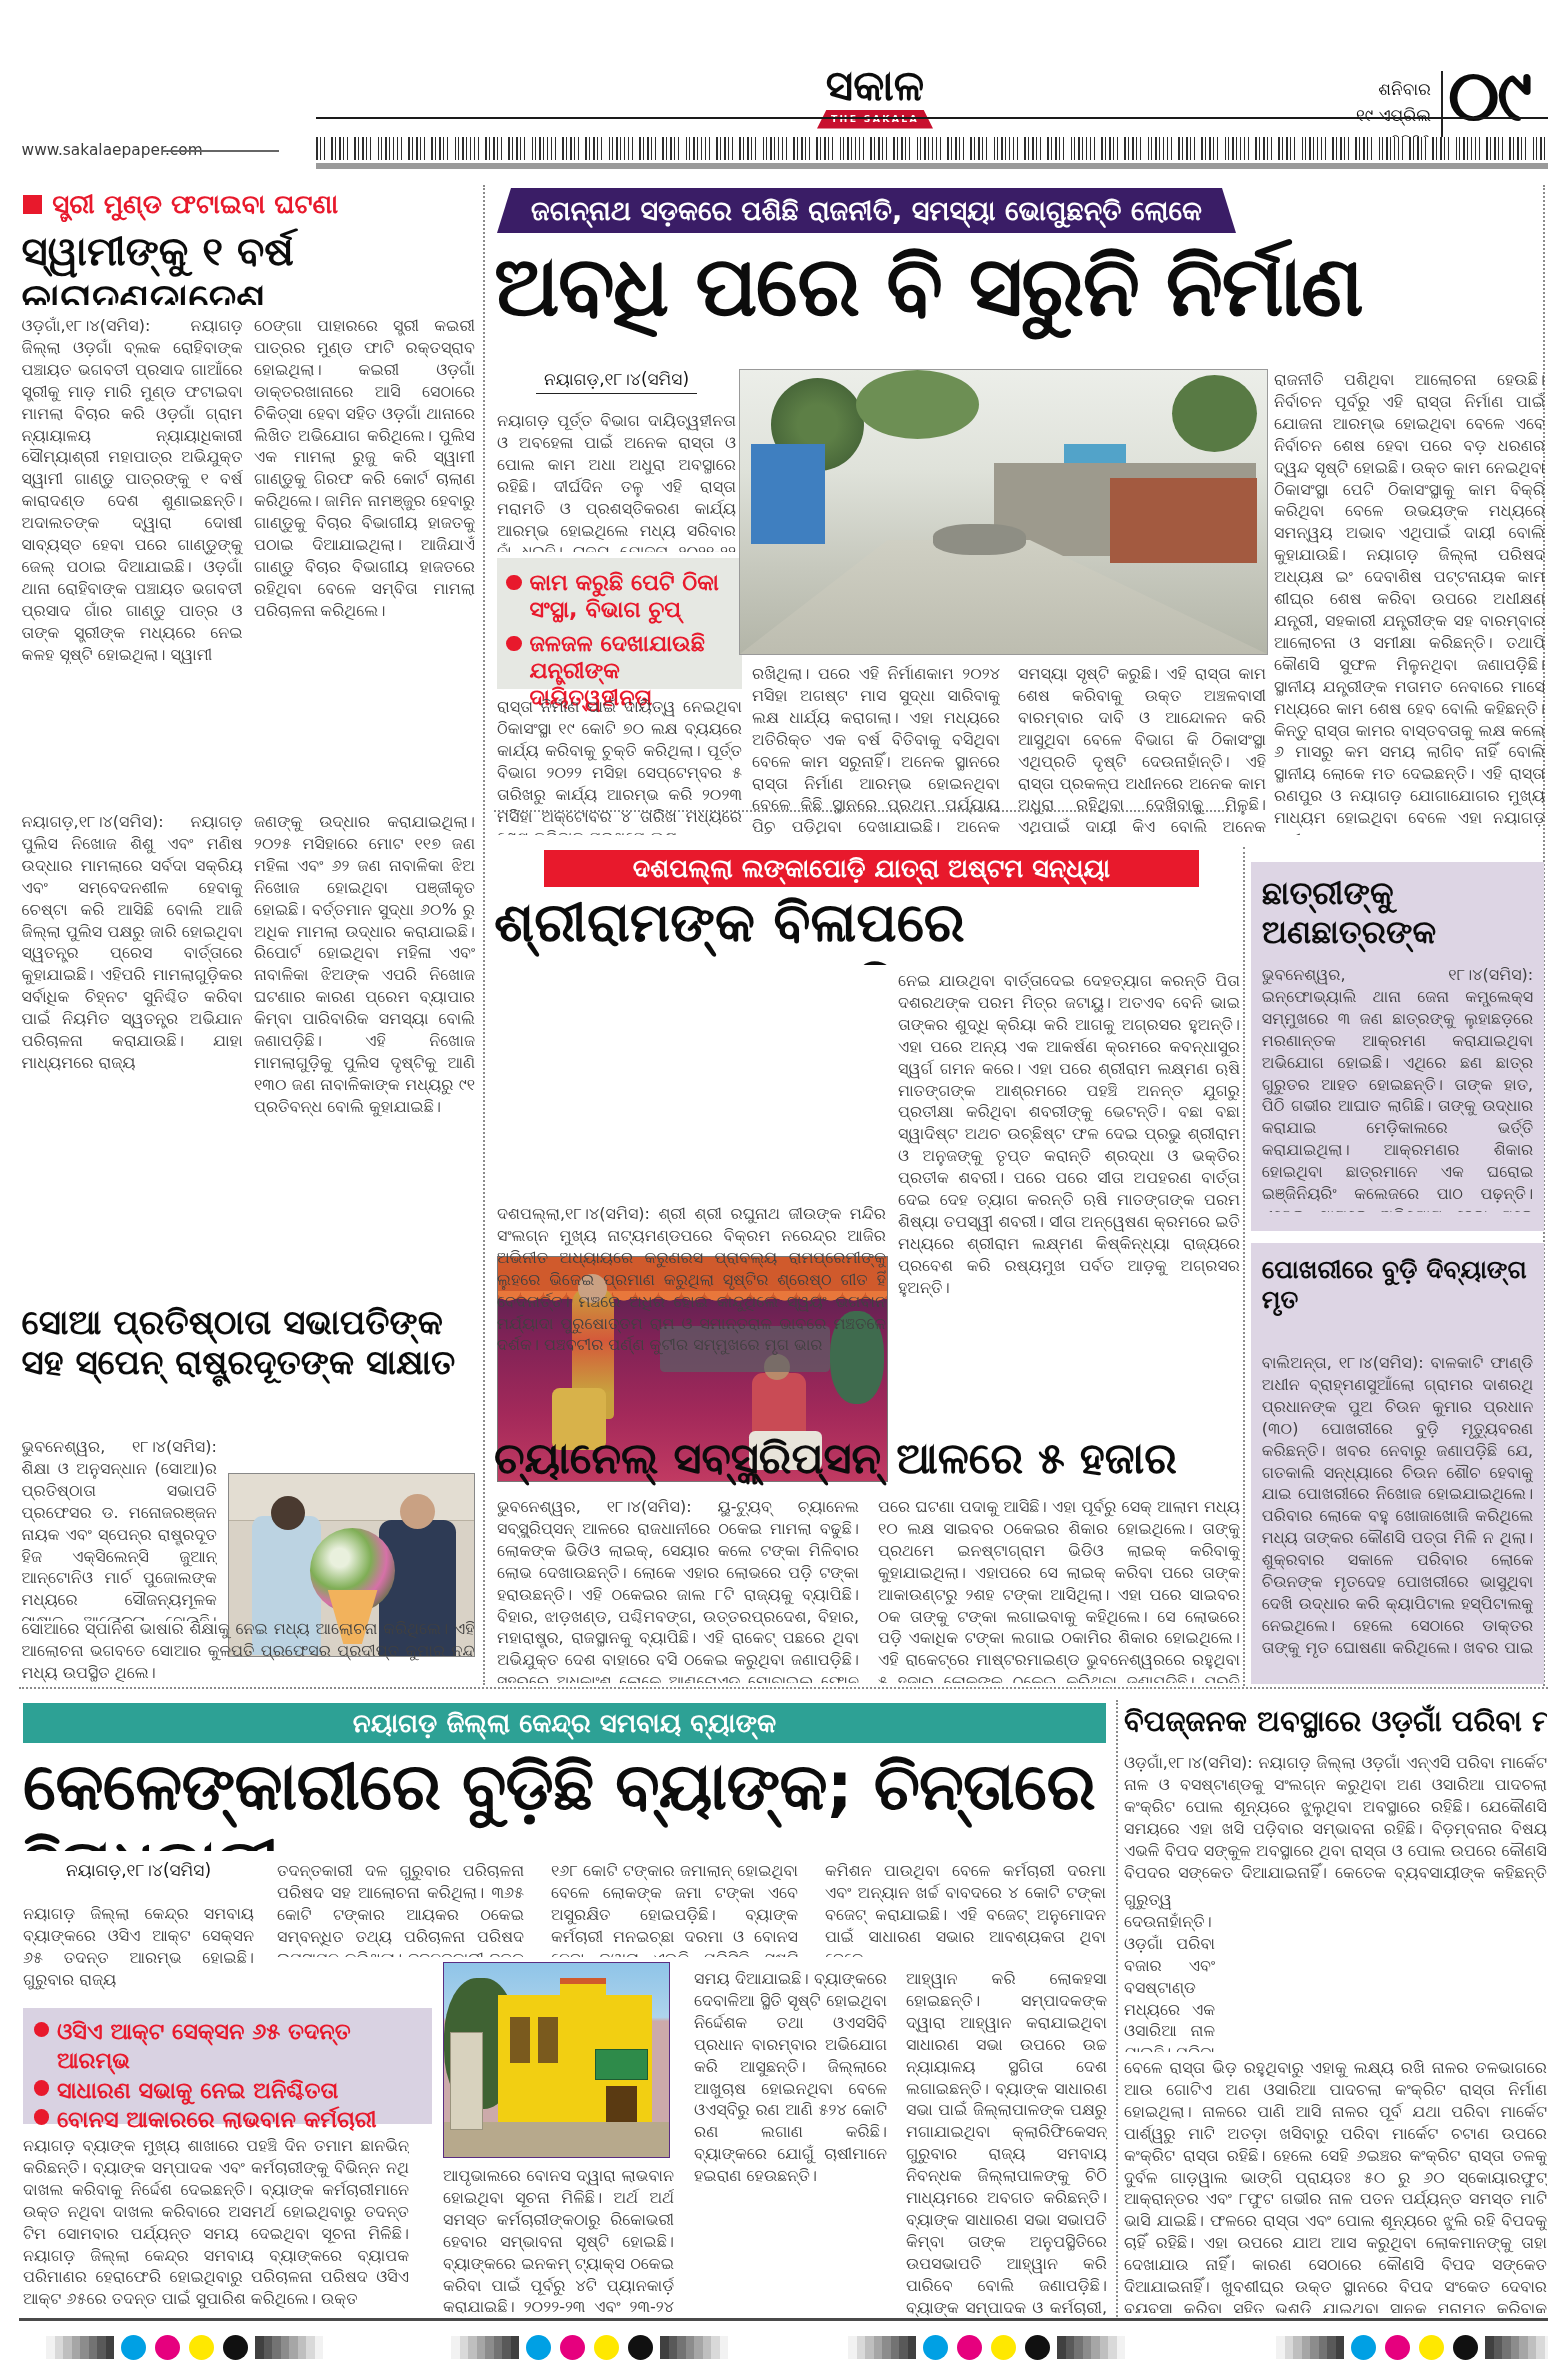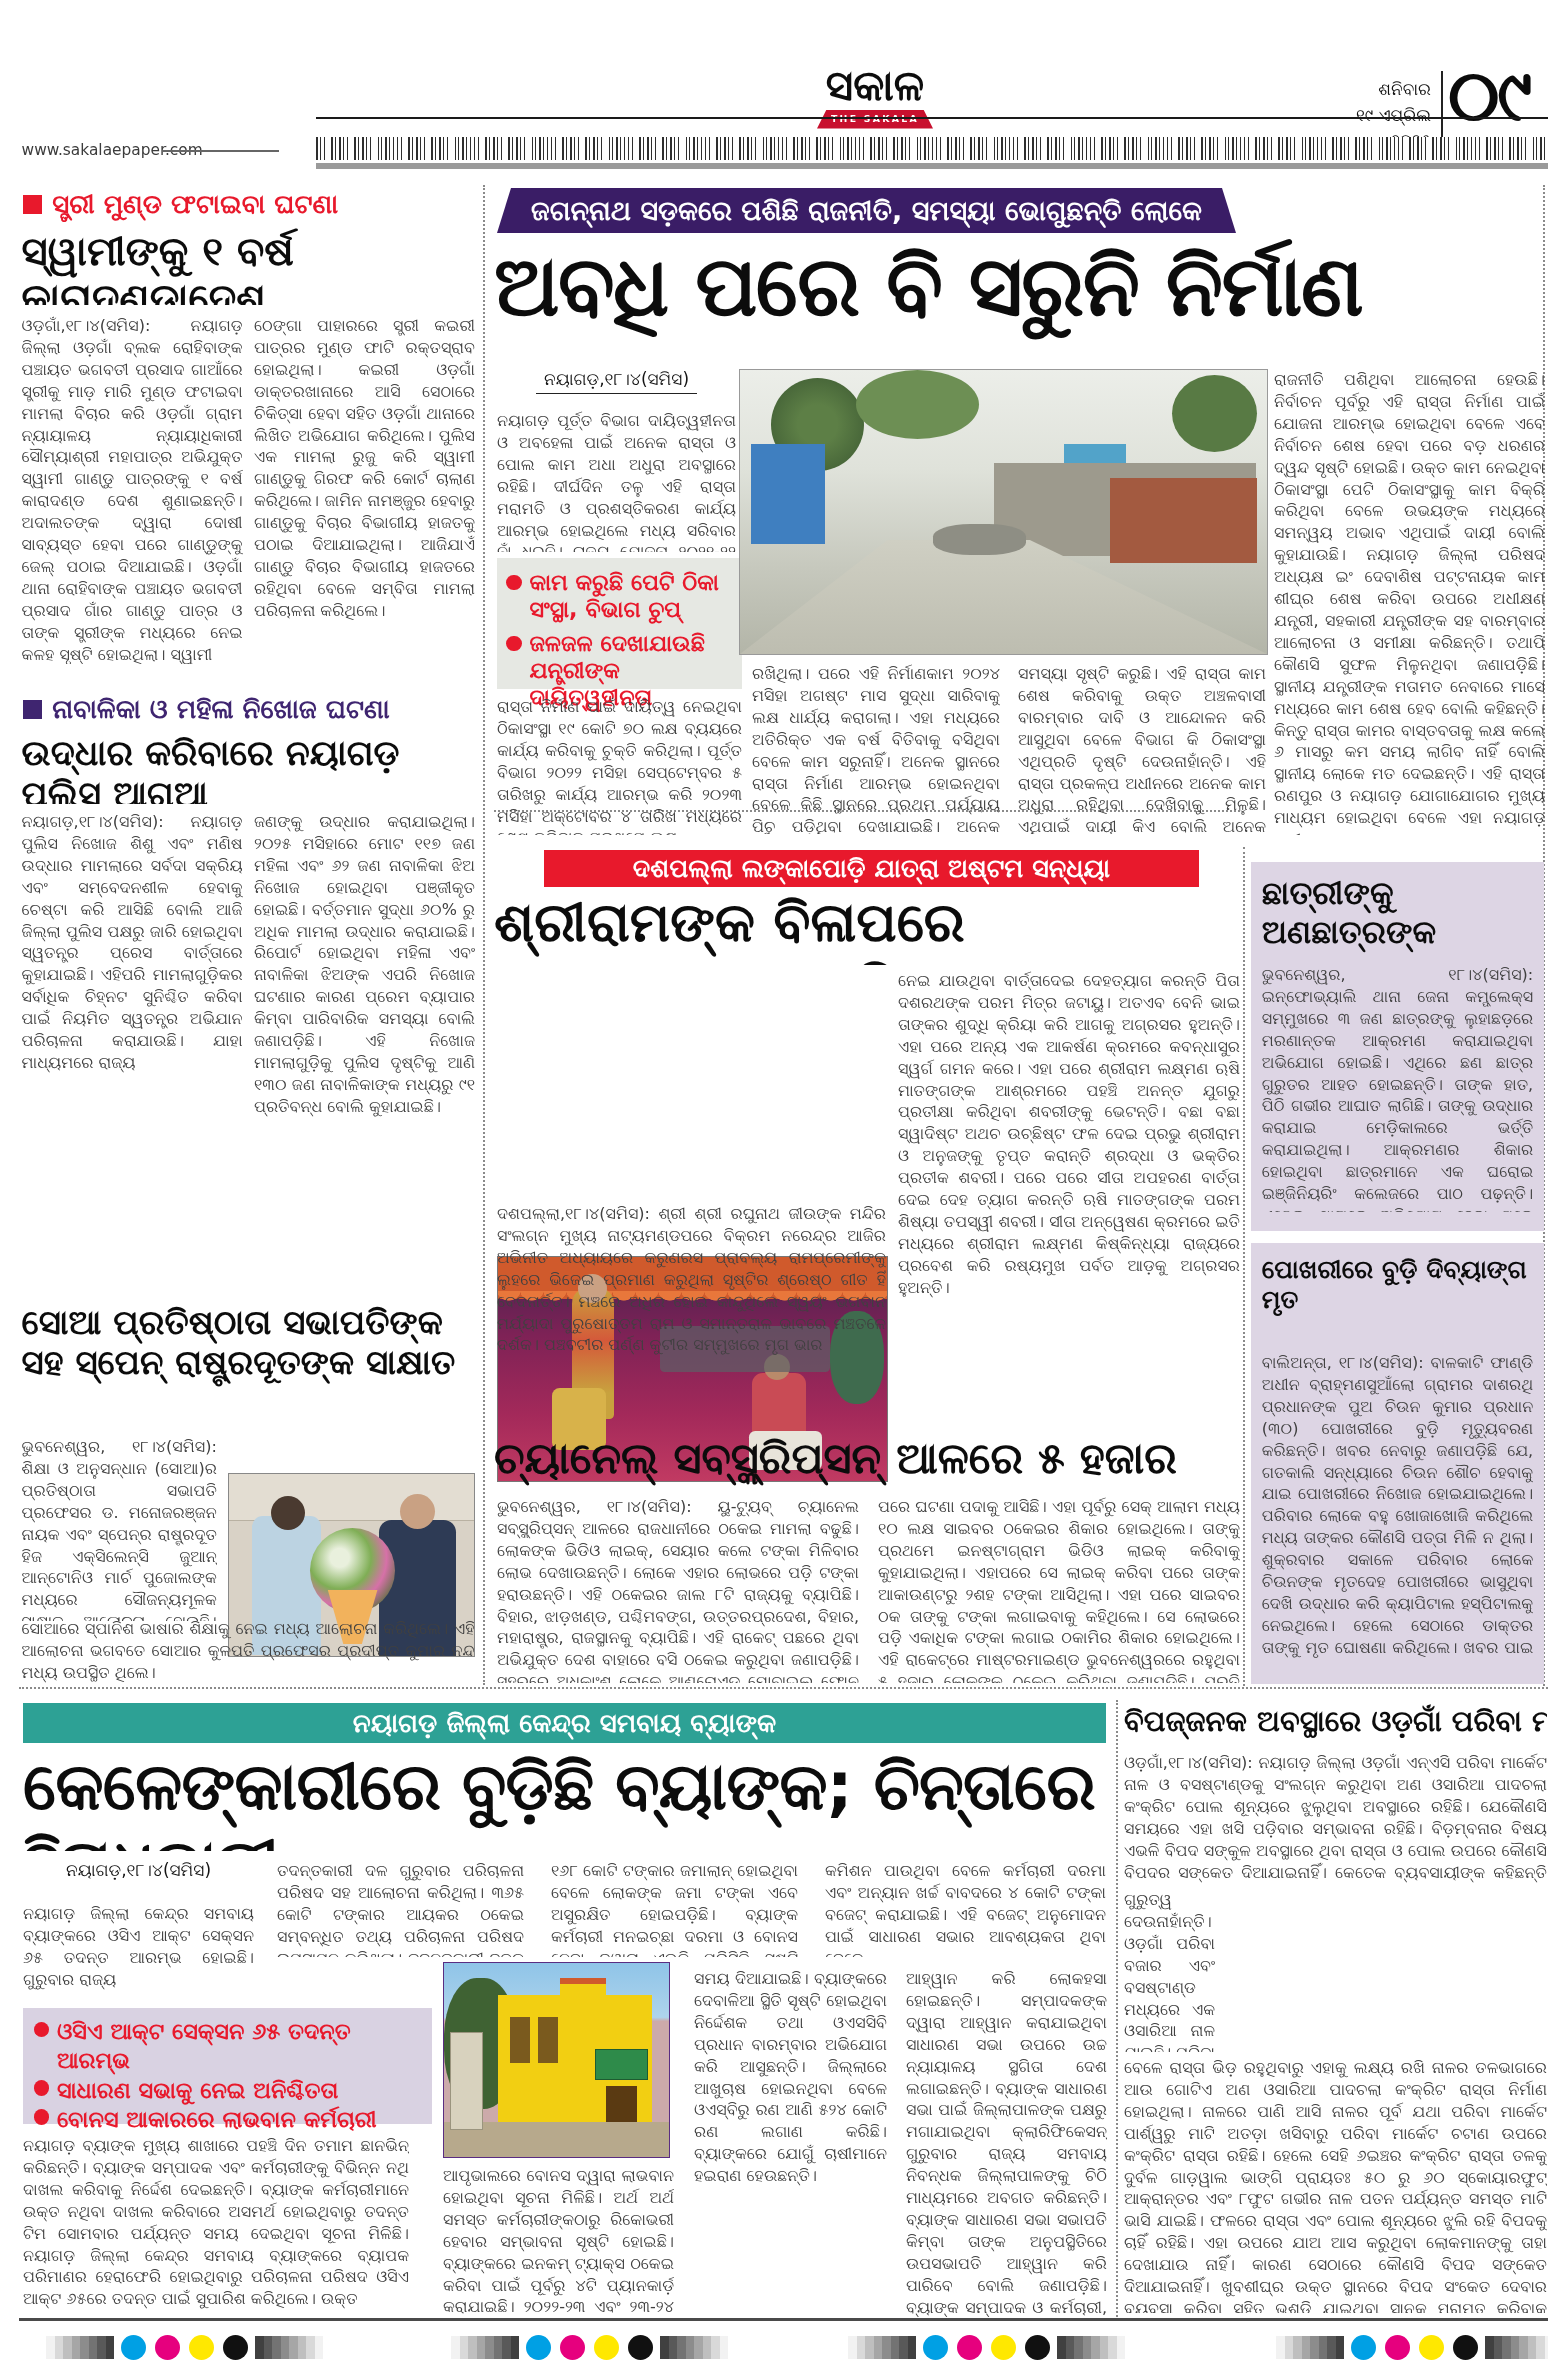--- a/index.html
+++ b/index.html
@@ -54,25 +54,20 @@
   <div class="abs dotv" style="left:1116px;top:1700px;height:617px;"></div>
 
   <div class="abs kick" style="left:23px;top:187px;width:451px;height:35px;font-size:26px;color:#e8192c;">
     <span class="sq" style="background:#e8192c;"></span>
     <span>ସ୍ତ୍ରୀ ମୁଣ୍ଡ ଫଟାଇବା ଘଟଣା</span>
   </div>
   <div class="abs hl" style="left:21.6px;top:228px;width:453px;height:77px;font-size:40px;">ସ୍ୱାମୀଙ୍କୁ ୧ ବର୍ଷ କାରାଦଣ୍ଡାଦେଶ</div>
   <div class="abs bt" style="left:21.6px;top:315px;width:221px;height:349px;">ଓଡ଼ଗାଁ,୧୮।୪(ସମିସ): ନୟାଗଡ଼ ଜିଲ୍ଲା ଓଡ଼ଗାଁ ବ୍ଲକ ରୋହିବାଙ୍କ ପଞ୍ଚାୟତ ଭଗବତୀ ପ୍ରସାଦ ଗାଆଁରେ ସ୍ତ୍ରୀକୁ ମାଡ଼ ମାରି ମୁଣ୍ଡ ଫଟାଇବା ମାମଲା ବିଚାର କରି ଓଡ଼ଗାଁ ଗ୍ରାମ ନ୍ୟାୟାଳୟ ନ୍ୟାୟାଧିକାରୀ ସୌମ୍ୟାଶ୍ରୀ ମହାପାତ୍ର ଅଭିଯୁକ୍ତ ସ୍ୱାମୀ ଗାଣ୍ଡୁ ପାତ୍ରଙ୍କୁ ୧ ବର୍ଷ କାରାଦଣ୍ଡ ଦେଶ ଶୁଣାଇଛନ୍ତି। ଅଦାଲତଙ୍କ ଦ୍ୱାରା ଦୋଷୀ ସାବ୍ୟସ୍ତ ହେବା ପରେ ଗାଣ୍ଡୁଙ୍କୁ ଜେଲ୍ ପଠାଇ ଦିଆଯାଇଛି। ଓଡ଼ଗାଁ ଥାନା ରୋହିବାଙ୍କ ପଞ୍ଚାୟତ ଭଗବତୀ ପ୍ରସାଦ ଗାଁର ଗାଣ୍ଡୁ ପାତ୍ର ଓ ତାଙ୍କ ସ୍ତ୍ରୀଙ୍କ ମଧ୍ୟରେ ନେଇ କଳହ ସୃଷ୍ଟି ହୋଇଥିଲା। ସ୍ୱାମୀ</div>
   <div class="abs bt" style="left:254px;top:315px;width:221px;height:349px;">ଠେଙ୍ଗା ପାହାରରେ ସ୍ତ୍ରୀ କଇରୀ ପାତ୍ରର ମୁଣ୍ଡ ଫାଟି ରକ୍ତସ୍ରାବ ହୋଇଥିଲା। କଇରୀ ଓଡ଼ଗାଁ ଡାକ୍ତରଖାନାରେ ଆସି ସେଠାରେ ଚିକିତ୍ସା ହେବା ସହିତ ଓଡ଼ଗାଁ ଥାନାରେ ଲିଖିତ ଅଭିଯୋଗ କରିଥିଲେ। ପୁଲିସ ଏକ ମାମଲା ରୁଜୁ କରି ସ୍ୱାମୀ ଗାଣ୍ଡୁକୁ ଗିରଫ କରି କୋର୍ଟ ଚାଲାଣ କରିଥିଲେ। ଜାମିନ ନାମଞ୍ଜୁର ହେବାରୁ ଗାଣ୍ଡୁକୁ ବିଚାର ବିଭାଗୀୟ ହାଜତକୁ ପଠାଇ ଦିଆଯାଇଥିଲା। ଆଜିଯାଏଁ ଗାଣ୍ଡୁ ବିଚାର ବିଭାଗୀୟ ହାଜତରେ ରହିଥିବା ବେଳେ ସମ୍ବିତା ମାମଲା ପରିଚାଳନା କରିଥିଲେ।</div>
 
-  <div class="abs kick" style="left:23px;top:692px;width:451px;height:35px;font-size:26px;color:#3f2570;">
-    <span class="sq" style="background:#3f2570;"></span>
-    <span>ନାବାଳିକା ଓ ମହିଳା ନିଖୋଜ ଘଟଣା</span>
-  </div>
-  <div class="abs hl" style="left:21.6px;top:733px;width:453px;height:71px;font-size:35px;">ଉଦ୍ଧାର କରିବାରେ ନୟାଗଡ଼ ପୁଲିସ ଆଗୁଆ</div>
   <div class="abs bt" style="left:21.6px;top:811px;width:221px;height:446px;">ନୟାଗଡ଼,୧୮।୪(ସମିସ): ନୟାଗଡ଼ ପୁଲିସ ନିଖୋଜ ଶିଶୁ ଏବଂ ମଣିଷ ଉଦ୍ଧାର ମାମଲାରେ ସର୍ବଦା ସକ୍ରିୟ ଏବଂ ସମ୍ବେଦନଶୀଳ ହେବାକୁ ଚେଷ୍ଟା କରି ଆସିଛି ବୋଲି ଆଜି ଜିଲ୍ଲା ପୁଲିସ ପକ୍ଷରୁ ଜାରି ହୋଇଥିବା ସ୍ୱତନ୍ତ୍ର ପ୍ରେସ ବାର୍ତ୍ତାରେ କୁହାଯାଇଛି। ଏହିପରି ମାମଲାଗୁଡ଼ିକର ସର୍ବାଧିକ ଚିହ୍ନଟ ସୁନିଶ୍ଚିତ କରିବା ପାଇଁ ନିୟମିତ ସ୍ୱତନ୍ତ୍ର ଅଭିଯାନ ପରିଚାଳନା କରାଯାଉଛି। ଯାହା ମାଧ୍ୟମରେ ରାଜ୍ୟ</div>
   <div class="abs bt" style="left:254px;top:811px;width:221px;height:446px;">ଜଣଙ୍କୁ ଉଦ୍ଧାର କରାଯାଇଥିଲା। ୨୦୨୫ ମସିହାରେ ମୋଟ ୧୧୭ ଜଣ ମହିଳା ଏବଂ ୬୨ ଜଣ ନାବାଳିକା ଝିଅ ନିଖୋଜ ହୋଇଥିବା ପଞ୍ଜୀକୃତ ହୋଇଛି। ବର୍ତ୍ତମାନ ସୁଦ୍ଧା ୬୦% ରୁ ଅଧିକ ମାମଲା ଉଦ୍ଧାର କରାଯାଇଛି। ରିପୋର୍ଟ ହୋଇଥିବା ମହିଳା ଏବଂ ନାବାଳିକା ଝିଅଙ୍କ ଏପରି ନିଖୋଜ ଘଟଣାର କାରଣ ପ୍ରେମ ବ୍ୟାପାର କିମ୍ବା ପାରିବାରିକ ସମସ୍ୟା ବୋଲି ଜଣାପଡ଼ିଛି। ଏହି ନିଖୋଜ ମାମଲାଗୁଡ଼ିକୁ ପୁଲିସ ଦୃଷ୍ଟିକୁ ଆଣି ୧୩୦ ଜଣ ନାବାଳିକାଙ୍କ ମଧ୍ୟରୁ ୯୧ ପ୍ରତିବନ୍ଧ ବୋଲି କୁହାଯାଇଛି।</div>
 
   <div class="abs hl" style="left:21.6px;top:1302px;width:453px;height:122px;font-size:34px;">ସୋଆ ପ୍ରତିଷ୍ଠାତା ସଭାପତିଙ୍କ ସହ ସ୍ପେନ୍ ରାଷ୍ଟ୍ରଦୂତଙ୍କ ସାକ୍ଷାତ</div>
   <div class="abs" style="left:21.6px;top:1436px;width:453px;height:185px;">
     <div class="photo" style="float:right;width:245px;height:182px;margin:37px 0 6.2px 10.8px;background:#d9d2c6;border:0.8px solid #888;">
       <div class="abs" style="left:0;top:0;width:100%;height:46px;background:#e3ddd2;border-bottom:1.5px solid #b9b1a2;"></div>
       <div class="abs" style="left:23px;top:42px;width:69px;height:139px;background:#bcd3e2;border-radius:10.8px 10.8px 0 0;"></div>
       <div class="abs" style="left:42px;top:21.6px;width:34px;height:34px;border-radius:50%;background:#4a3a30;"></div>
       <div class="abs" style="left:150px;top:46px;width:77px;height:136px;background:#2e3b55;border-radius:12.3px 12.3px 0 0;"></div>

